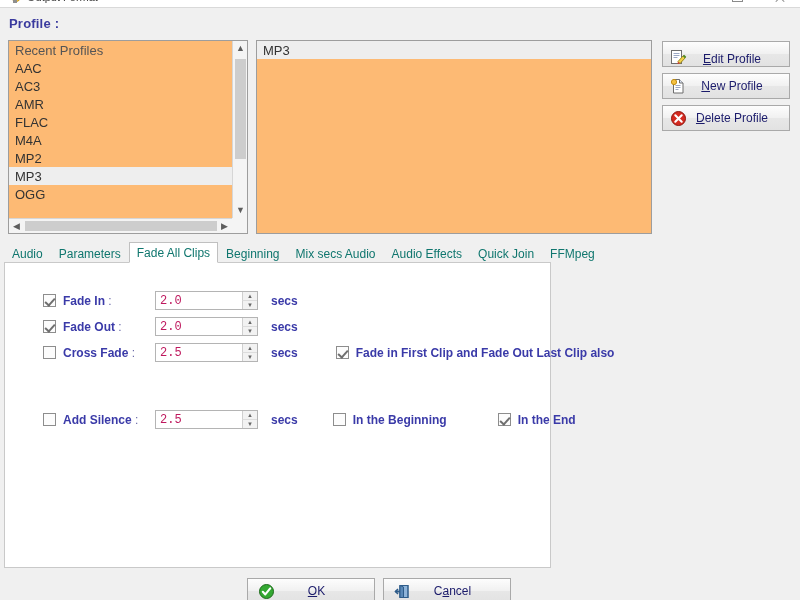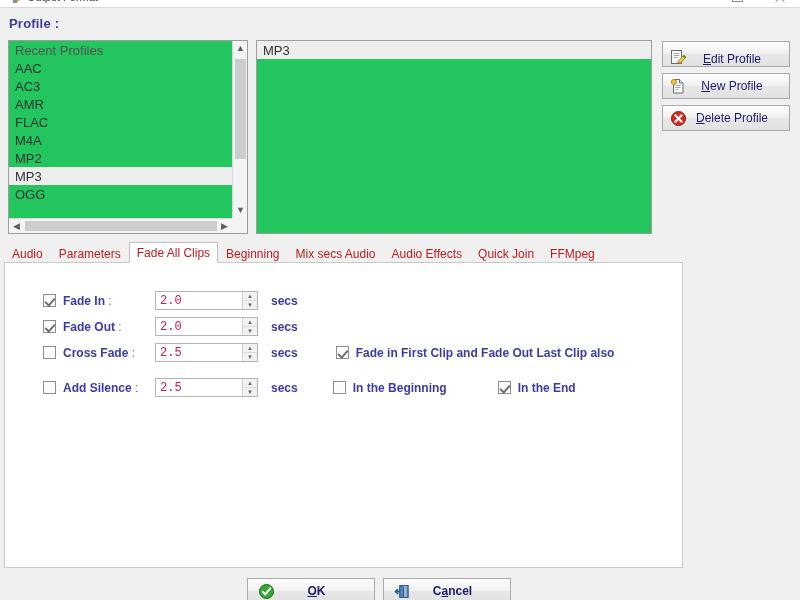--- a/index.html
+++ b/index.html
@@ -70,21 +70,21 @@
   
   .profile-label {
     position: absolute; left: 9px; top: 16px;
     font-size: 13px; font-weight: bold; color: #3a3a9e;
     letter-spacing: .2px;
   }
 
   
   .listbox {
     position: absolute;
-    background: #22c55e;
+    background: #fdba74;
     border: 1px solid #9d9d9d;
     box-sizing: border-box;
     overflow: hidden;
   }
   #profile-list { left: 8px; top: 40px; width: 240px; height: 194px; }
   #selected-list { left: 256px; top: 40px; width: 396px; height: 194px; }
 
   .list-inner {
     position: absolute; left: 0; top: 0; right: 0; bottom: 0;
     overflow: hidden;
@@ -163,38 +163,38 @@
 
   
   .tabstrip {
     position: absolute; left: 4px; top: 242px;
     width: 650px; height: 21px;
     display: flex; align-items: flex-end;
   }
   .tab {
     height: 19px; line-height: 19px;
     padding: 0 7px;
-    font-size: 12px; color: #b91c1c;
+    font-size: 12px; color: #0f766e;
     background: transparent;
     border: 1px solid transparent;
     box-sizing: border-box;
     white-space: nowrap;
   }
   .tab.active {
     background: #ffffff;
     border: 1px solid #c0c0c0;
     border-bottom-color: #ffffff;
     height: 21px; line-height: 20px;
     position: relative; z-index: 3;
   }
 
   
   .tabpanel {
     position: absolute; left: 4px; top: 262px;
-    width: 679px; height: 306px;
+    width: 547px; height: 306px;
     background: #ffffff;
     border: 1px solid #c9c9c9;
     box-sizing: border-box;
   }
 
   
   .row { position: absolute; display: flex; align-items: center; }
   .cb {
     width: 13px; height: 13px; flex: none;
     border: 1px solid #8d8d8d;
@@ -244,21 +244,21 @@
     position: absolute; top: 578px; width: 128px; height: 26px;
     background: linear-gradient(to bottom,#fdfdfd 0%,#f1f1f1 48%,#e7e7e7 52%,#e2e2e2 100%);
     border: 1px solid #a9a9a9;
     box-sizing: border-box;
     display: flex; align-items: center;
     font-size: 12px; color: #1b1b6b;
   }
   #btn-ok { left: 247px; }
   #btn-cancel { left: 383px; }
   .bottom-btn .bicon { width: 17px; height: 17px; margin-left: 10px; flex: none; }
-  .bottom-btn .blabel { flex: 1; text-align: center; padding-right: 16px; font-weight: bold; }
+  .bottom-btn .blabel { flex: 1; text-align: center; padding-right: 16px; }
   .bottom-btn .blabel u { text-decoration: underline; }
 </style>
 </head>
 <body>
 
 <div id="app">
 
   <div class="titlebar">
     <span class="title-icon">
       <span class="bulb"></span>
@@ -390,21 +390,21 @@
         <span class="spbtns">
           <div>▲</div>
           <div>▼</div>
         </span>
       </span>
       <span class="secs">secs</span>
       <span class="cb checked" style="margin-left:38px;"></span>
       <span class="flabel">Fade in First Clip and Fade Out Last Clip also</span>
     </div>
 
-    <div class="row" style="left:38px; top:115px;">
+    <div class="row" style="left:38px; top:147px;">
       <span class="cb"></span>
       <span class="flabel" style="width:92px;"><span>Add Silence</span> <span class="colon">:</span></span>
       <span class="spin">
         <span class="val">2.5</span>
         <span class="spbtns">
           <div>▲</div>
           <div>▼</div>
         </span>
       </span>
       <span class="secs">secs</span>

